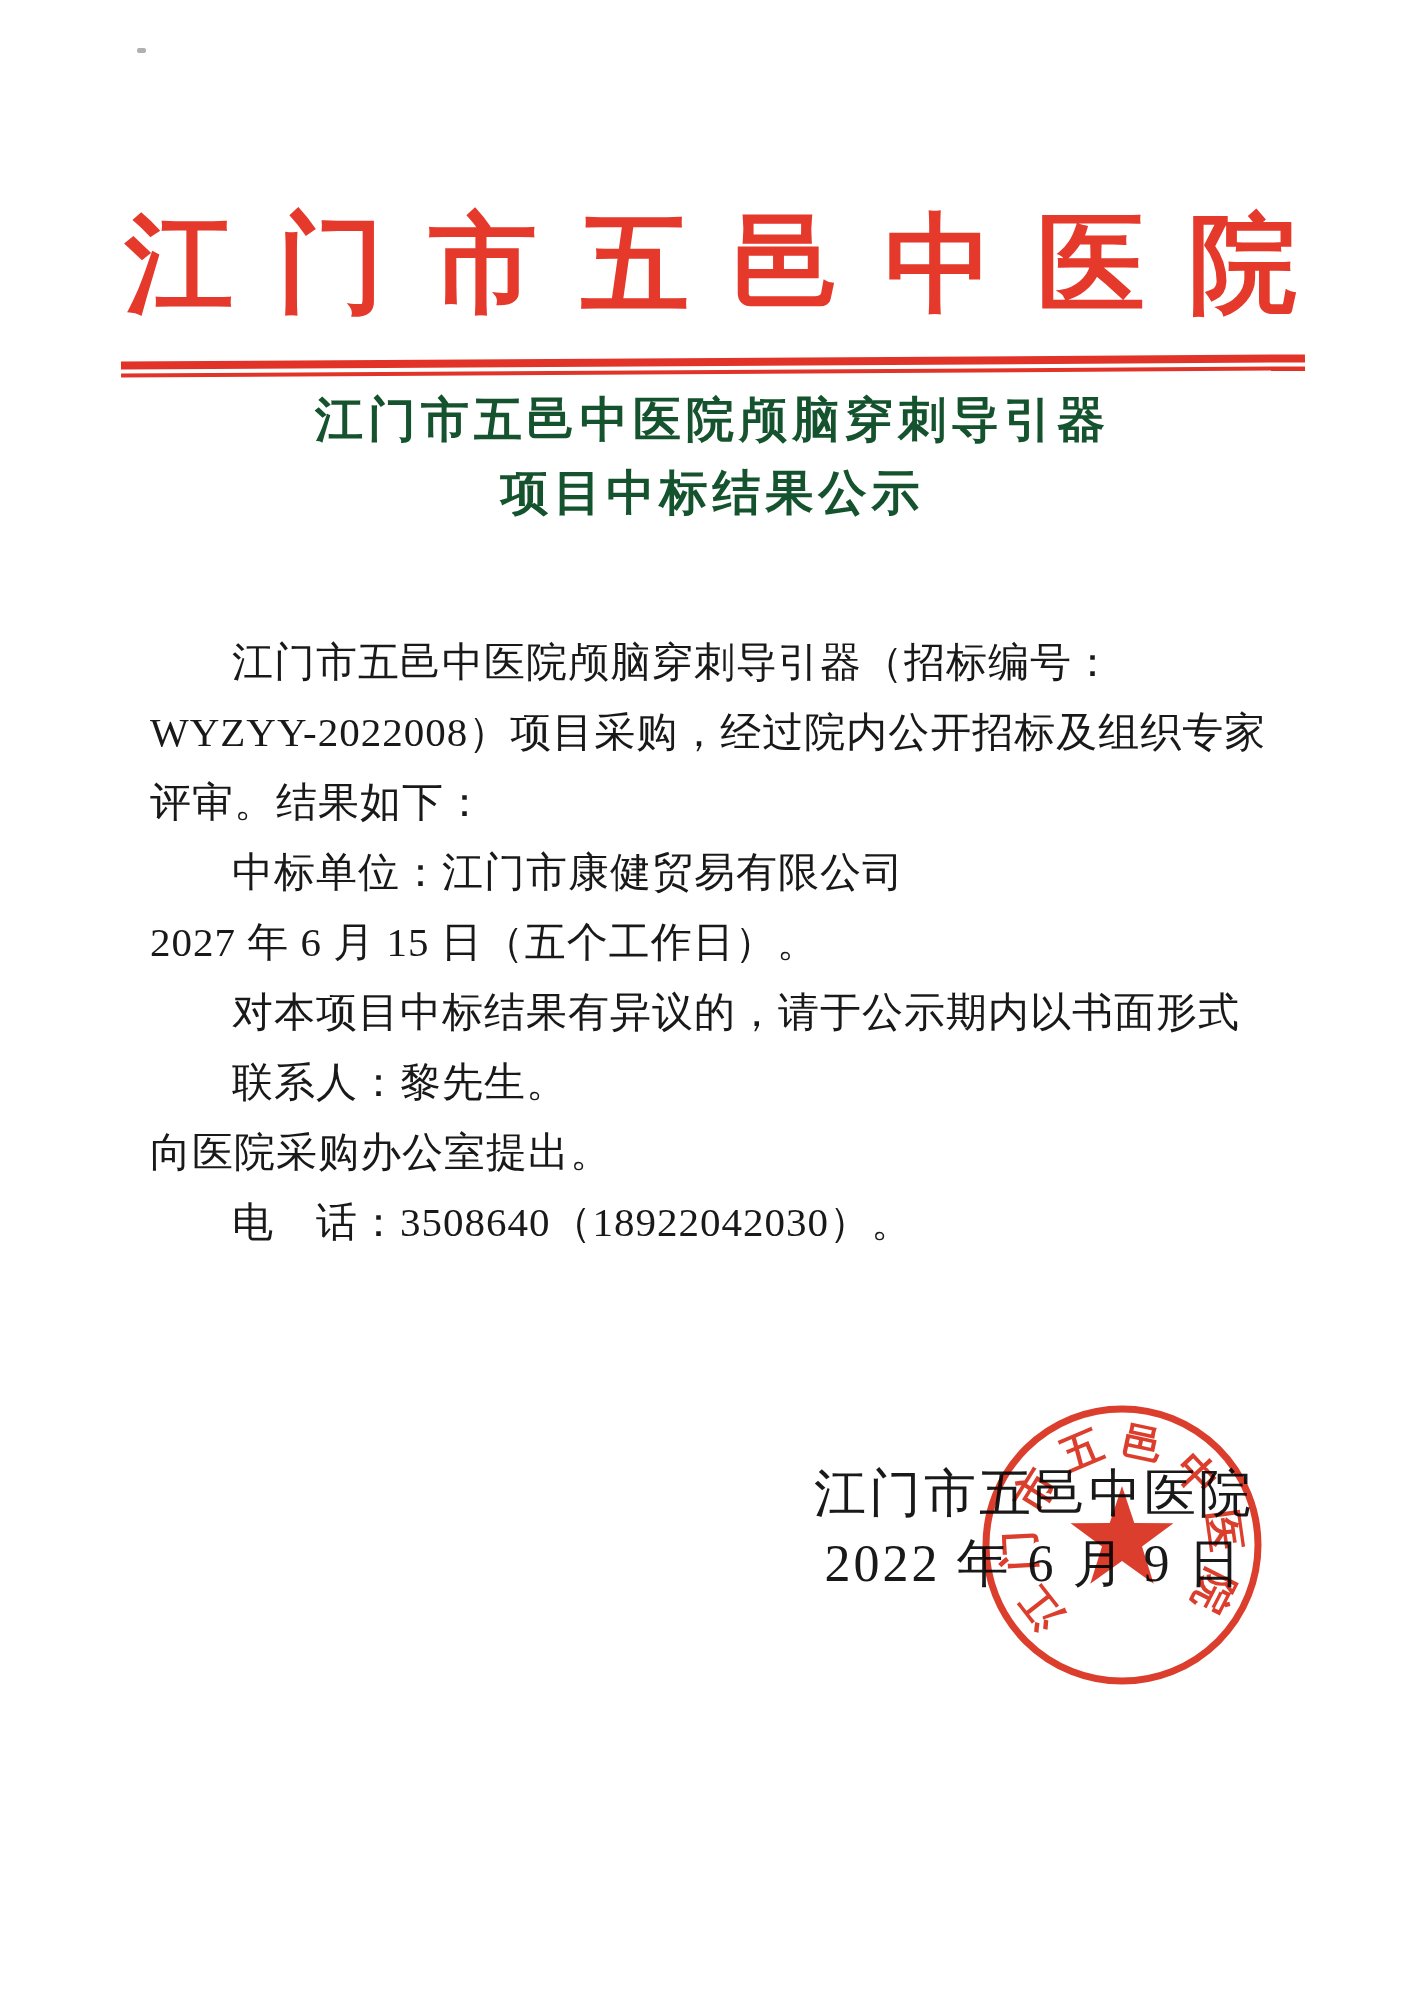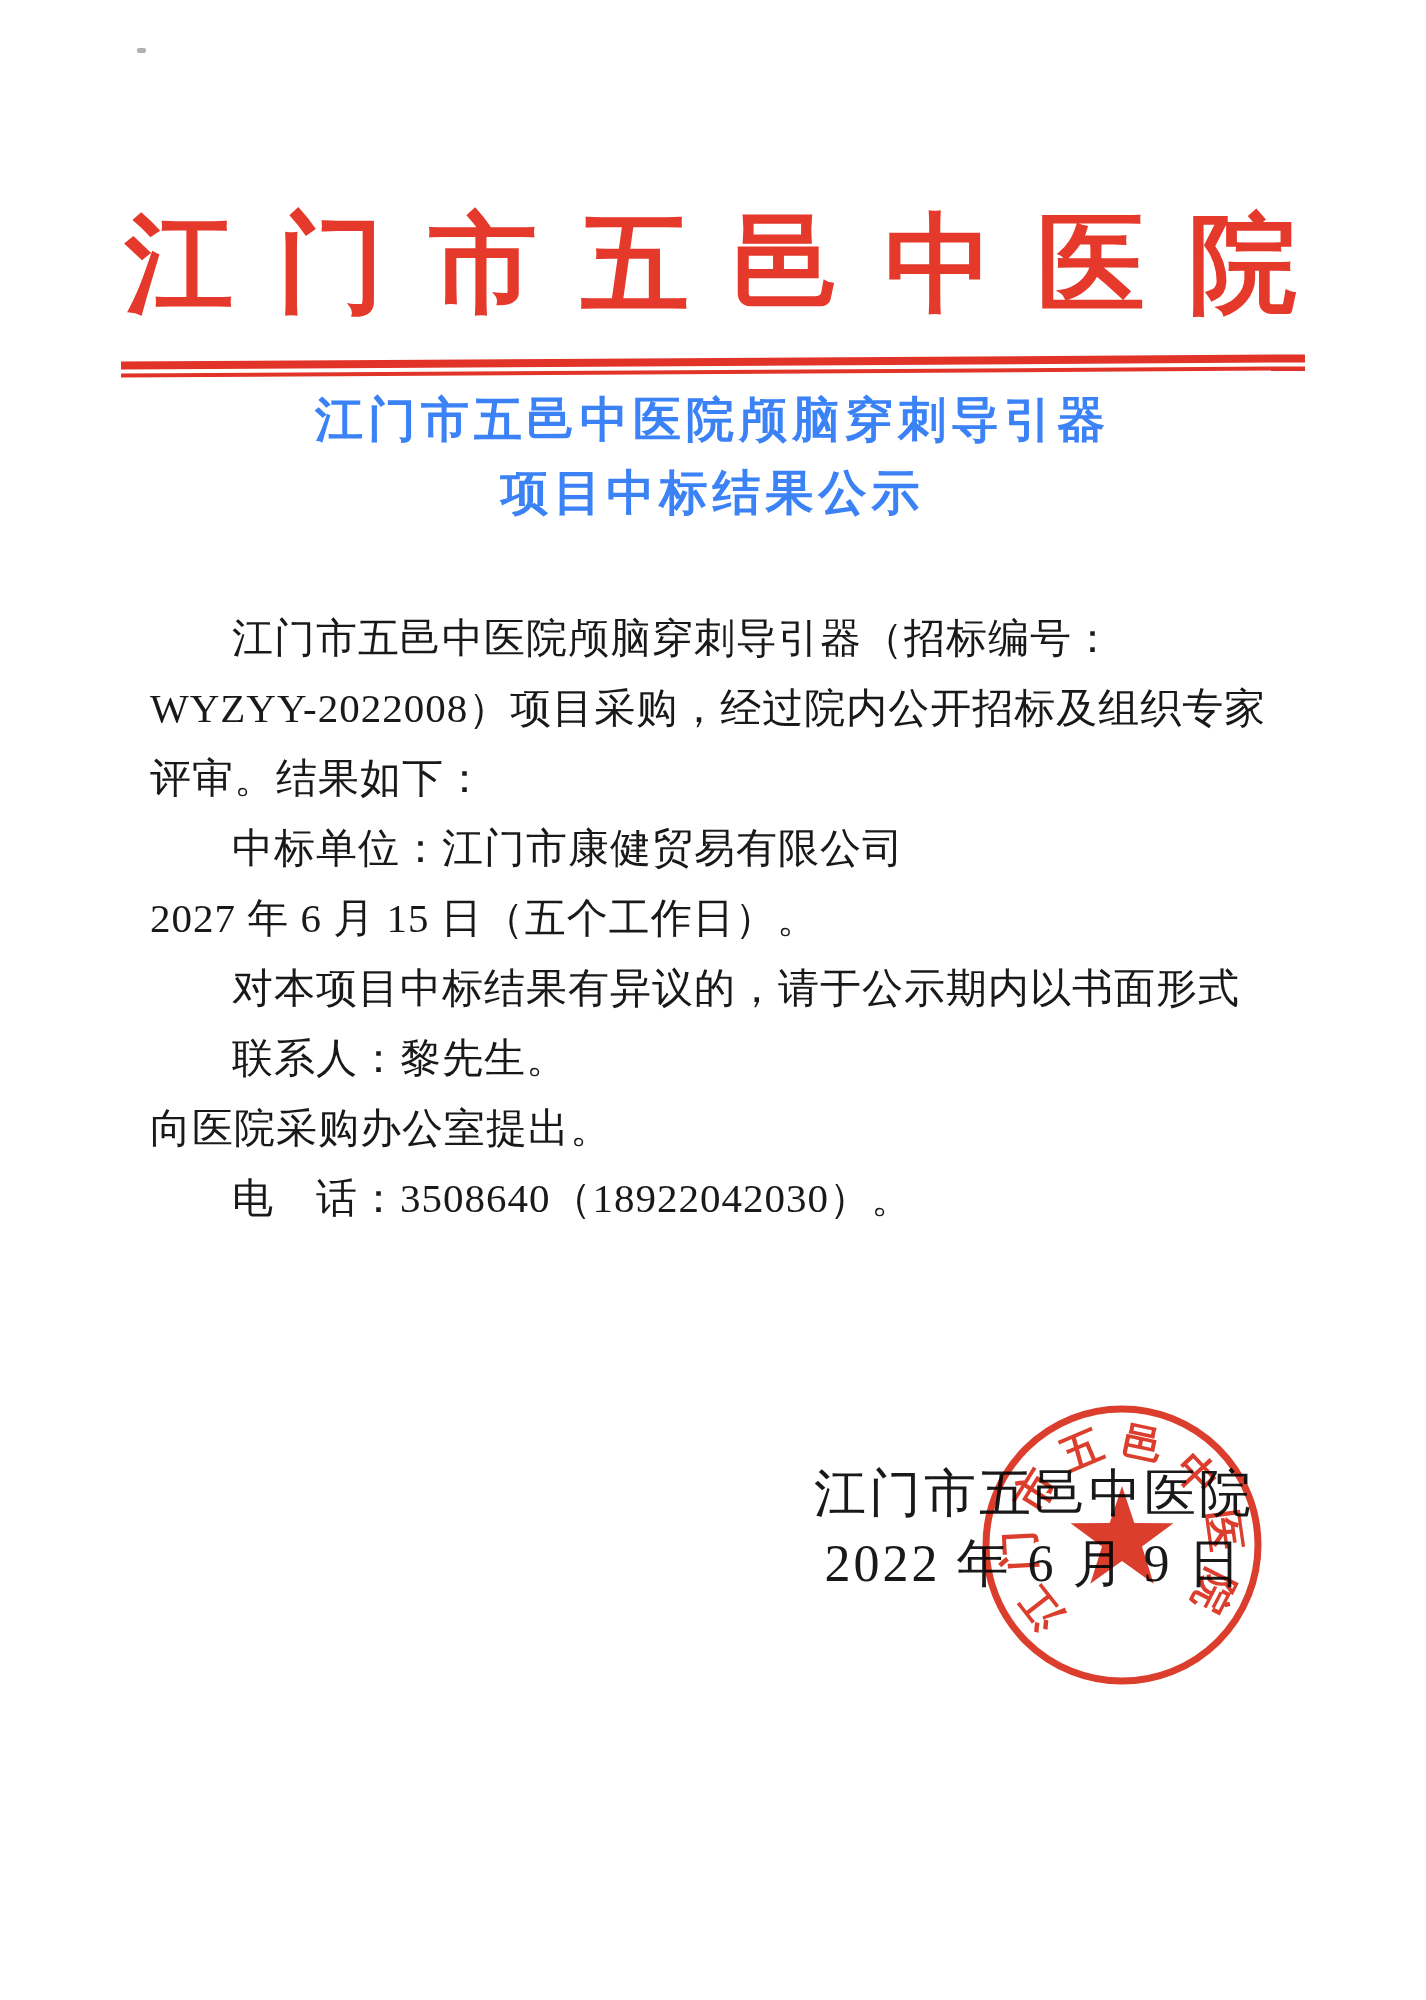--- a/index.html
+++ b/index.html
@@ -26,28 +26,28 @@
 
   
   .rule-wrap{position:absolute;left:121px;top:358px;width:1184px;transform:rotate(-0.35deg);}
   .rule-thick{height:8px;background:#e23328;}
   .rule-gap{height:4px;background:transparent;}
   .rule-thin{height:4px;background:#e23328;}
 
   
   .doc-title{
     position:absolute;left:125px;top:383px;width:1175px;
-    text-align:center;color:#3b82f6;
+    text-align:center;color:#14532d;
     font-family:"Liberation Sans","DejaVu Sans",sans-serif;
     font-weight:700;font-size:48px;line-height:73px;letter-spacing:5px;
   }
 
   
   .body-text{
-    position:absolute;left:150px;top:603px;width:1148px;
+    position:absolute;left:150px;top:627px;width:1148px;
     color:#191919;font-size:41px;line-height:70px;letter-spacing:1px;
     font-family:"Liberation Serif","DejaVu Serif",serif;
   }
   .body-text .line{white-space:nowrap;}
   .body-text .indent{padding-left:82px;}
 
   
   .signature{
     position:absolute;left:738px;top:1459px;width:592px;
     text-align:center;color:#191919;font-size:52px;line-height:70px;

